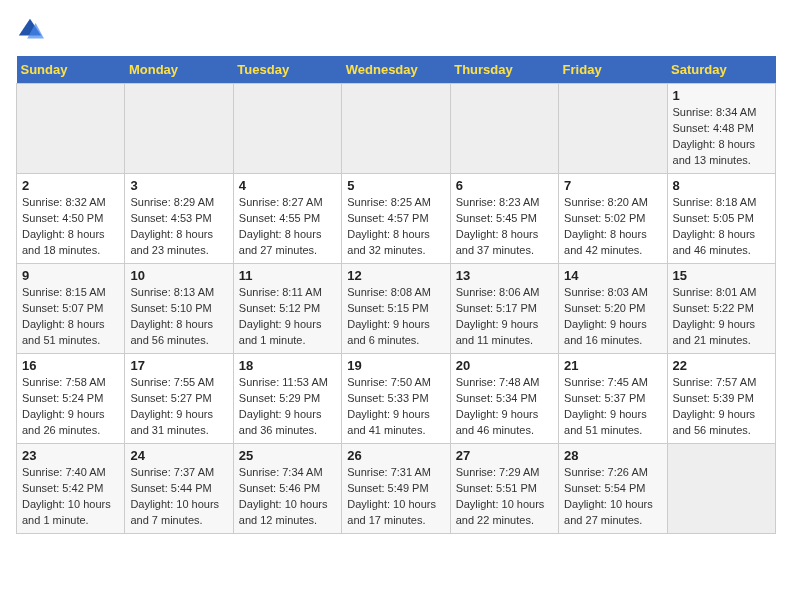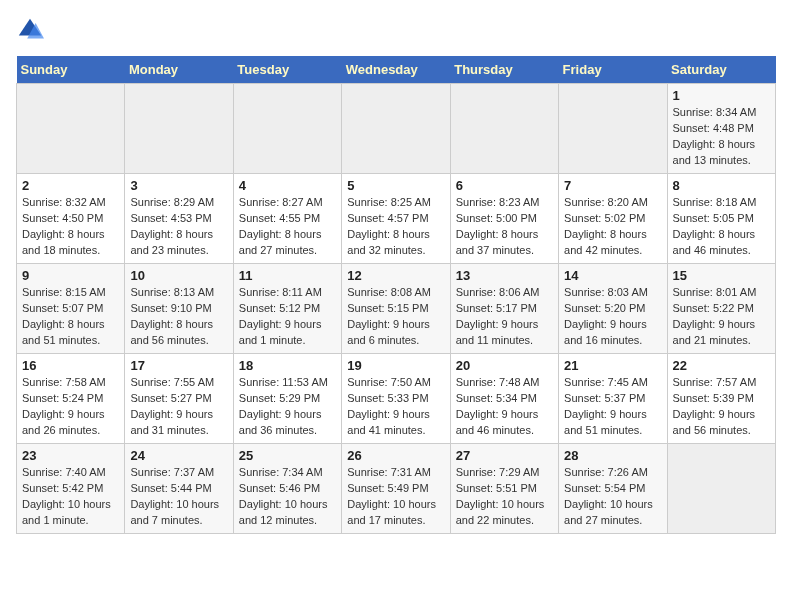--- a/index.html
+++ b/index.html
@@ -45,21 +45,21 @@
       font-size: 15px;
       color: #555;
     }
     table {
       width: 100%;
       border-collapse: collapse;
       table-layout: fixed;
     }
     thead th {
       background: #3a6abf;
-      color: #fef9c3;
+      color: #fde047;
       font-size: 13px;
       padding: 6px 4px;
       text-align: left;
       font-weight: 600;
     }
     tbody td {
       border: 1px solid #ccc;
       vertical-align: top;
       padding: 4px 5px;
       font-size: 11px;
@@ -153,21 +153,21 @@
         </td>
         <td>
           <span class="day-num">5</span>
           <div class="day-info">Sunrise: 8:25 AM
 Sunset: 4:57 PM
 Daylight: 8 hours and 32 minutes.</div>
         </td>
         <td>
           <span class="day-num">6</span>
           <div class="day-info">Sunrise: 8:23 AM
-Sunset: 5:00 PM
+Sunset: 5:45 PM
 Daylight: 8 hours and 37 minutes.</div>
         </td>
         <td>
           <span class="day-num">7</span>
           <div class="day-info">Sunrise: 8:20 AM
 Sunset: 5:02 PM
 Daylight: 8 hours and 42 minutes.</div>
         </td>
         <td>
           <span class="day-num">8</span>
@@ -179,21 +179,21 @@
       <tr>
         <td>
           <span class="day-num">9</span>
           <div class="day-info">Sunrise: 8:15 AM
 Sunset: 5:07 PM
 Daylight: 8 hours and 51 minutes.</div>
         </td>
         <td>
           <span class="day-num">10</span>
           <div class="day-info">Sunrise: 8:13 AM
-Sunset: 9:10 PM
+Sunset: 5:10 PM
 Daylight: 8 hours and 56 minutes.</div>
         </td>
         <td>
           <span class="day-num">11</span>
           <div class="day-info">Sunrise: 8:11 AM
 Sunset: 5:12 PM
 Daylight: 9 hours and 1 minute.</div>
         </td>
         <td>
           <span class="day-num">12</span>

